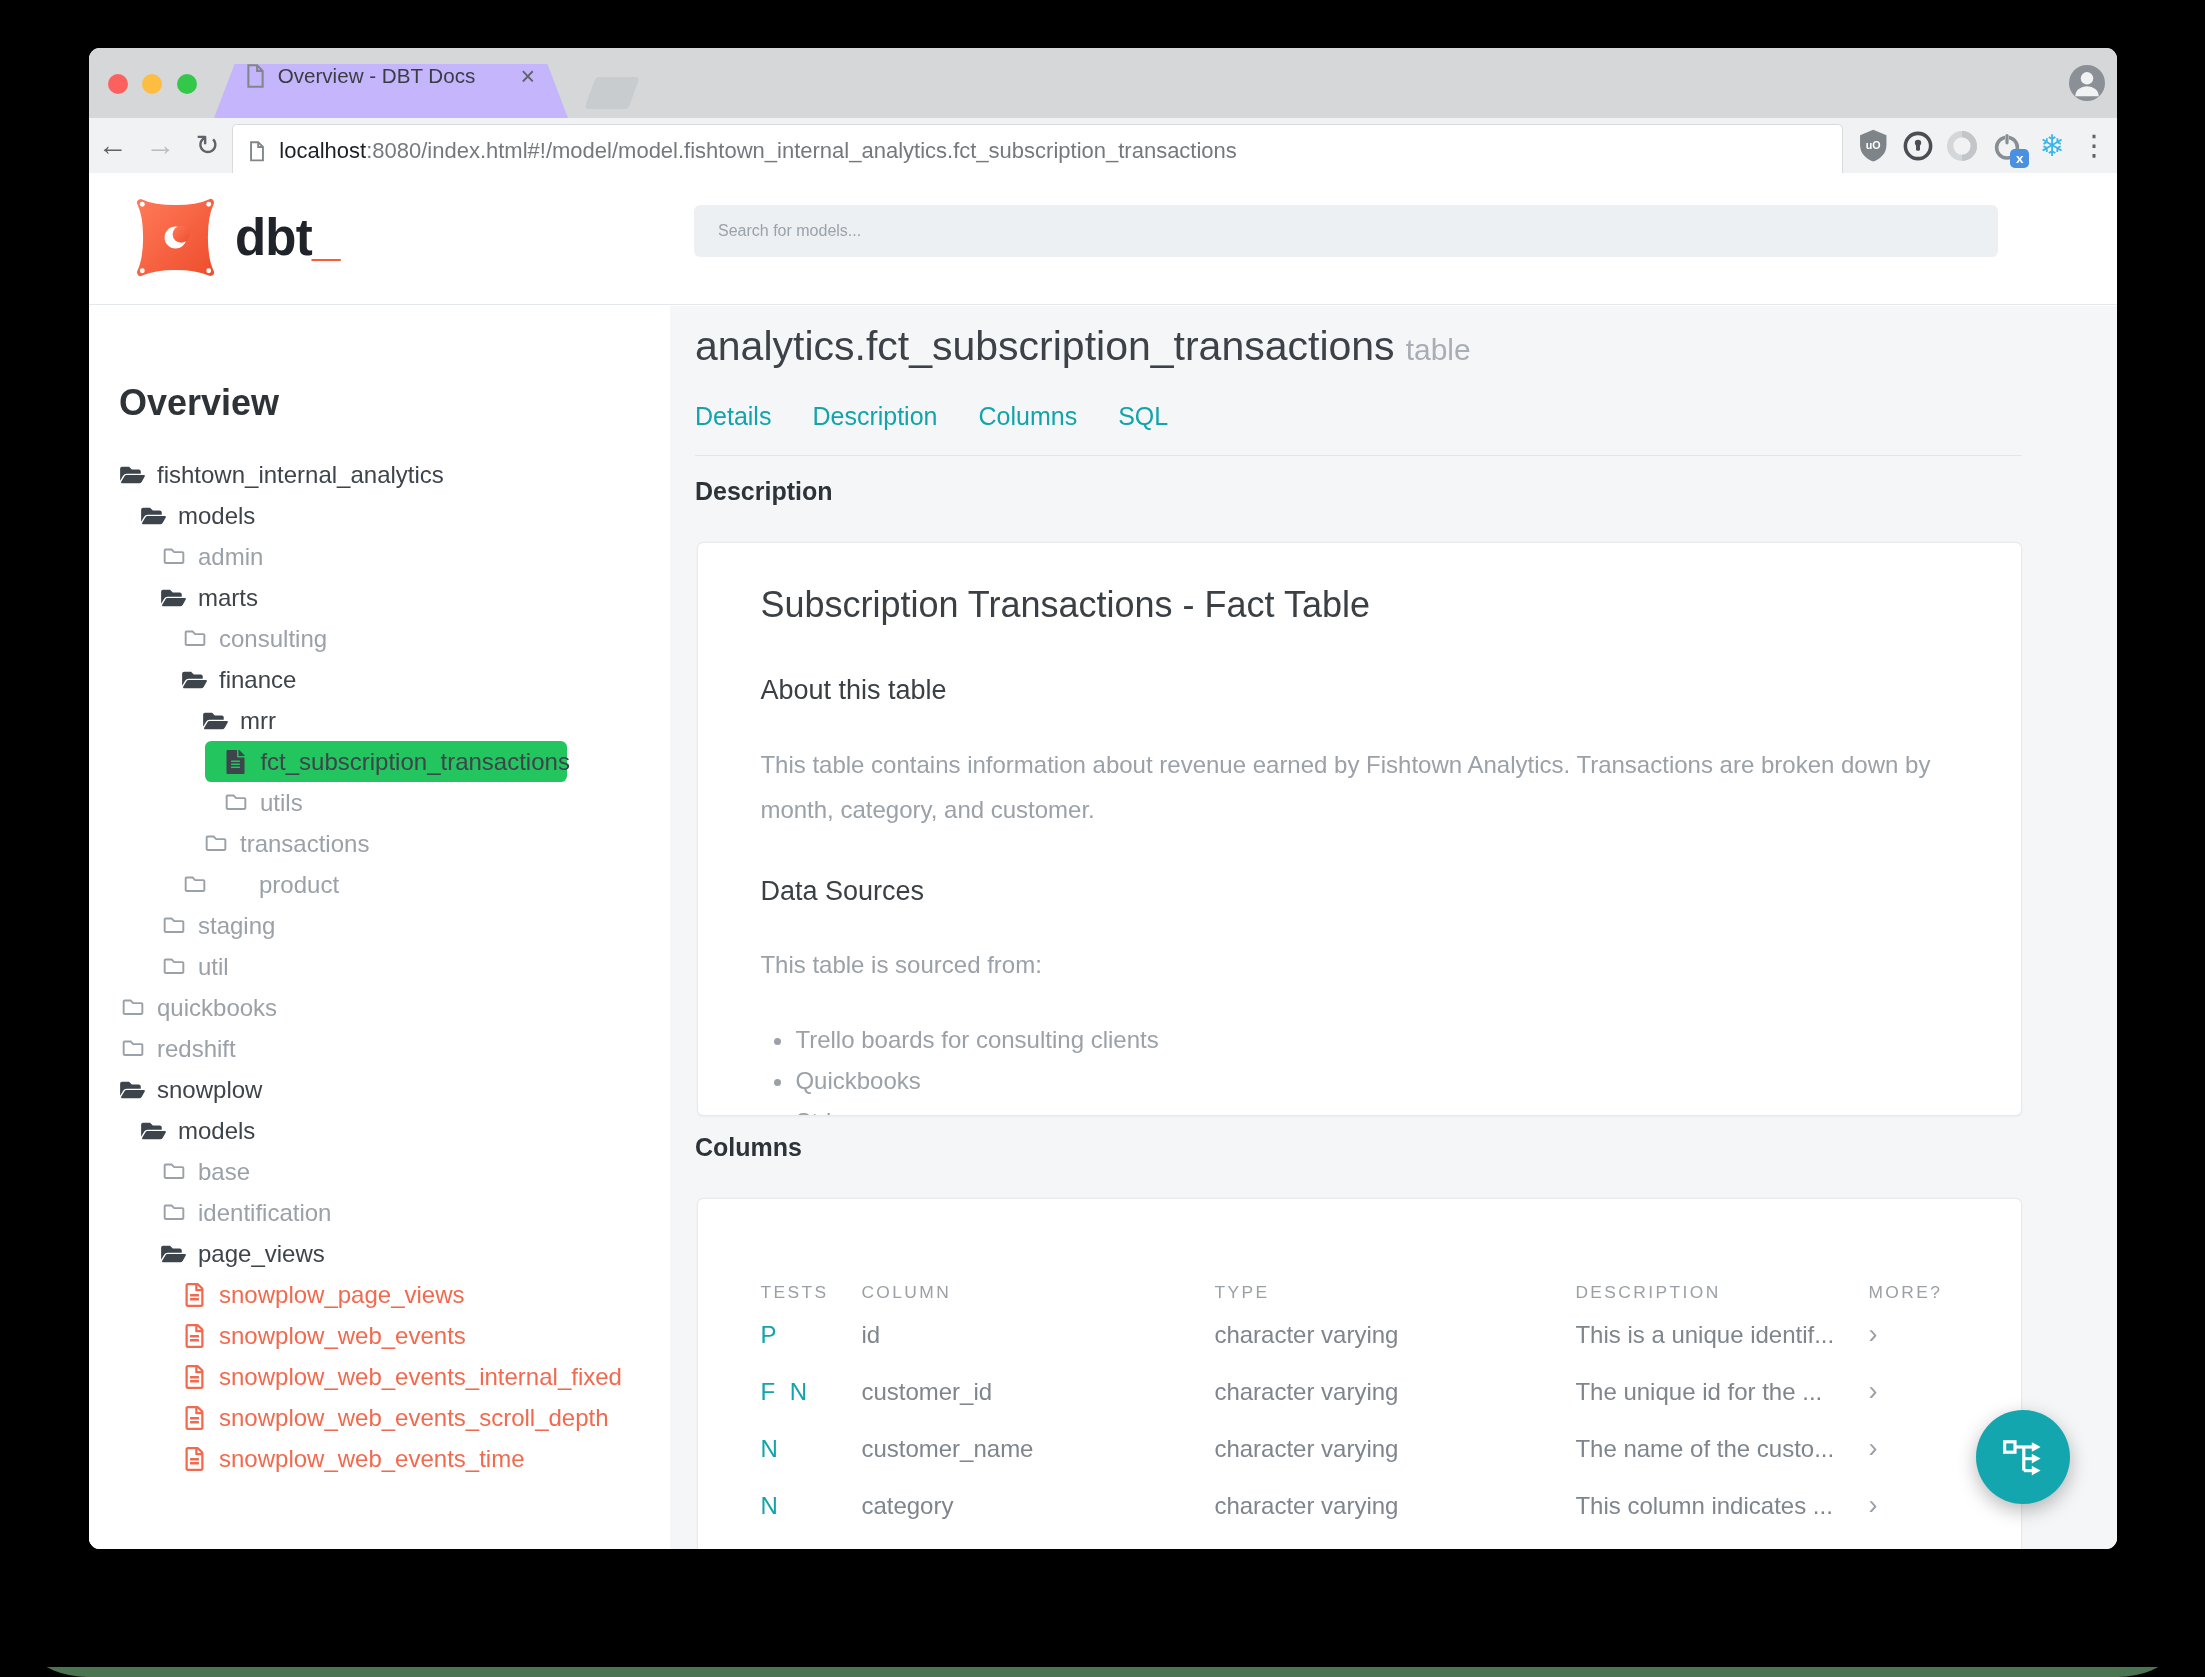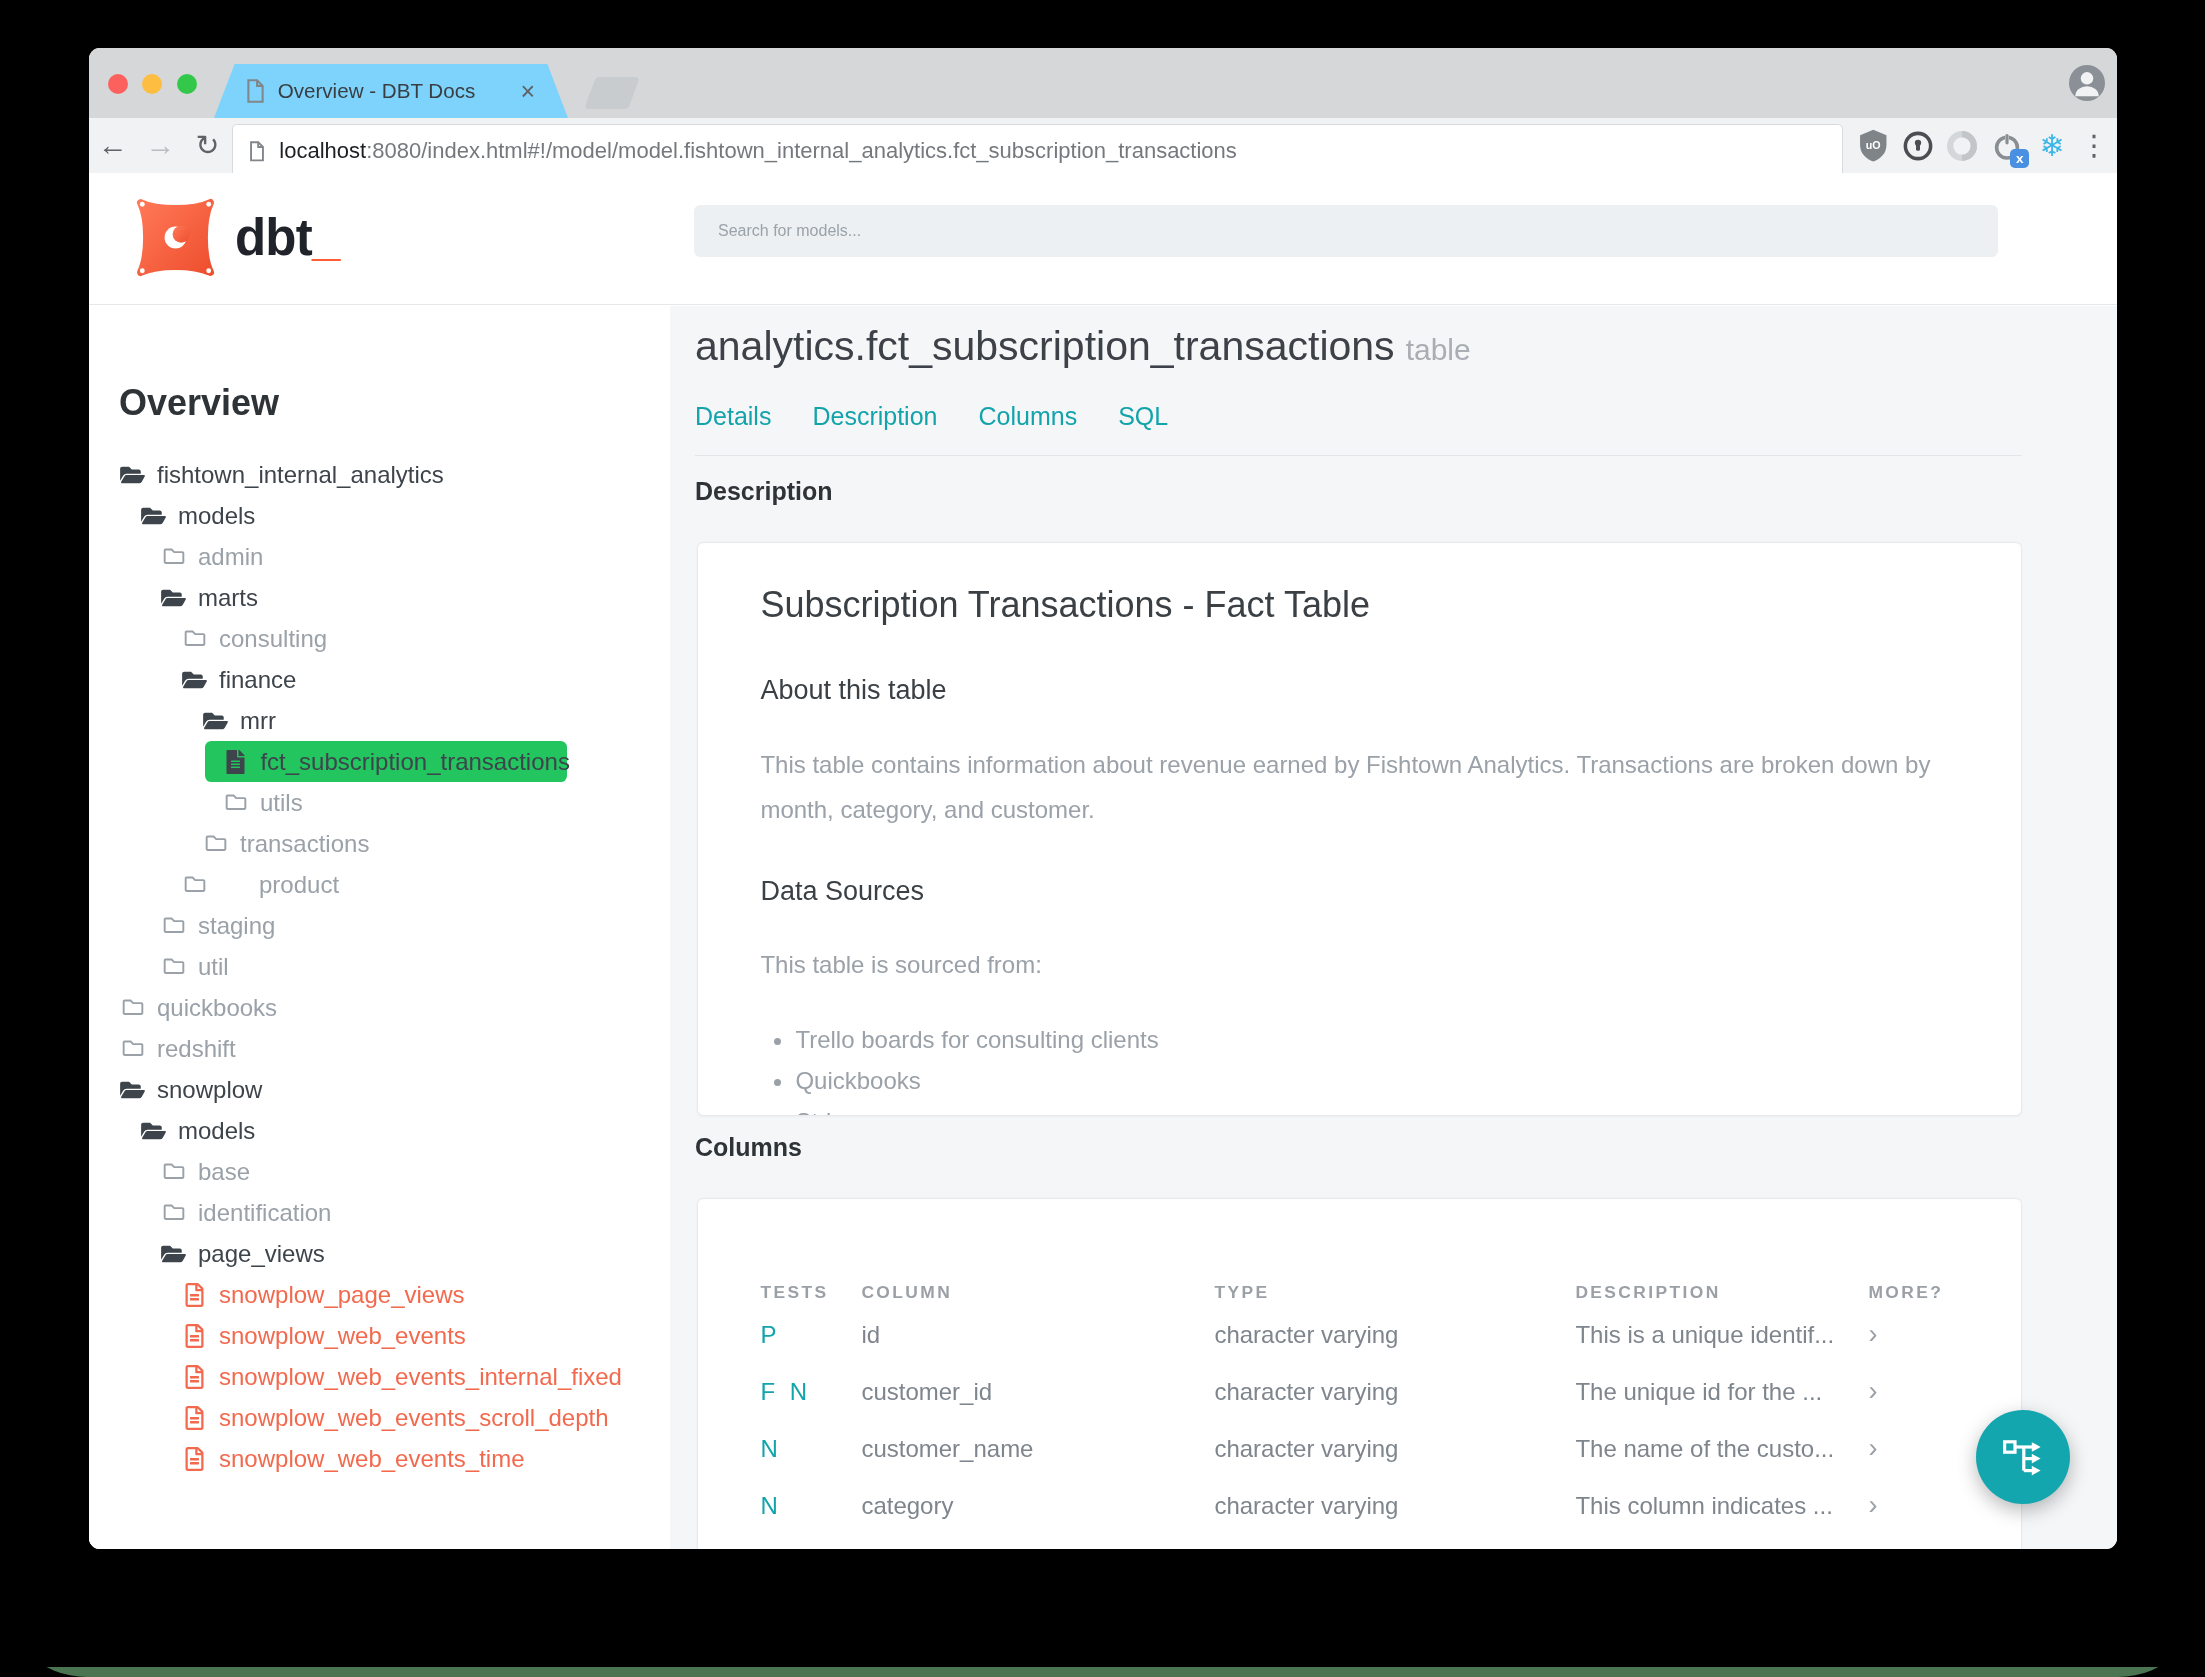--- a/index.html
+++ b/index.html
@@ -13,23 +13,23 @@
   
   .window { position:absolute; left:89px; top:48px; width:2028px; height:1501px;
             border-radius:11px; overflow:hidden; background:#fff; }
 
   
   .chrome { position:absolute; left:0; top:0; width:100%; height:70px; background:#d5d7d9; }
   .traffic { position:absolute; left:19px; top:26px; display:flex; gap:14.3px; }
   .traffic span { width:20px; height:20px; border-radius:50%; display:block; }
   .tl-red { background:#fc615d; } .tl-yellow { background:#fdbd41; } .tl-green { background:#34c84a; }
 
-  .tab { position:absolute; left:125px; top:16px; width:354px; height:54px; background:#7dd3fc;
+  .tab { position:absolute; left:125px; top:16px; width:354px; height:54px; background:#c4b5fd;
          clip-path:polygon(0 100%, 20.6px 0, calc(100% - 20.6px) 0, 100% 100%);
-         display:flex; align-items:center; }
+         display:flex; align-items:flex-start; }
   .tab-favicon { margin-left:32px; width:19px; height:24px; flex:0 0 auto; }
   .tab-title { margin-left:12.7px; font-size:20.6px; color:#3a3e42; white-space:nowrap; overflow:hidden; }
   .tab-close { margin-left:auto; margin-right:33px; font-size:25px; color:#5f6368; line-height:1; }
   .newtab { position:absolute; left:501px; top:28.5px; width:44px; height:32px; background:#c9cccf;
             transform:skewX(-20deg); border-radius:4px; }
   .avatar { position:absolute; left:1980px; top:16.6px; width:36px; height:36px; }
 
   
   .urlrow { position:absolute; left:0; top:70px; width:100%; height:55px; background:#f1f2f4; }
   .navbtn { position:absolute; top:8px; width:35px; height:38px; text-align:center; line-height:38px; }
@@ -96,21 +96,21 @@
   .doc-h3 { font-size:27px; font-weight:normal; color:#3b4045; }
   .doc-p { font-size:24px; color:#9aa1a8; line-height:45px; max-width:1181px; }
   .mt-about { margin-top:49px; } .mt-p1 { margin-top:36px; } .mt-ds { margin-top:44px; } .mt-p2 { margin-top:35px; }
   .doc-list { margin:32px 0 0 35px; }
   .doc-list li { font-size:24px; color:#9aa1a8; line-height:41px; }
 
   .table-card { height:713px; padding:51px 0 0; overflow:hidden; }
   .cols-grid { display:grid; grid-template-columns:101px 353px 361px 293px 1fr; align-items:center;
                padding-left:62px; padding-right:32px; }
   .cols-head { height:32px; }
-  .cols-head span { font-size:17.4px; letter-spacing:2.4px; color:#9aa0a6; font-weight:bold;margin-top:32px; }
+  .cols-head span { font-size:17.4px; letter-spacing:2.4px; color:#9aa0a6; font-weight:normal;margin-top:32px; }
   .cols-row { height:57px; margin-top:0; }
   .cols-row .cell { font-size:24px; color:#7e858d; white-space:nowrap; overflow:hidden; }
   .cols-row .tests { color:#12a3ab; letter-spacing:4px; }
   .cols-row .chev { color:#9aa0a6; font-size:27px; }
   .rows-gap { height:24px; }
 
   
   .fab { position:absolute; left:1887px; top:1362px; width:94px; height:94px; border-radius:50%;
          background:#14a6ae; box-shadow:0 6.3px 19px rgba(0,0,0,0.28);
          display:flex; align-items:center; justify-content:center; }

